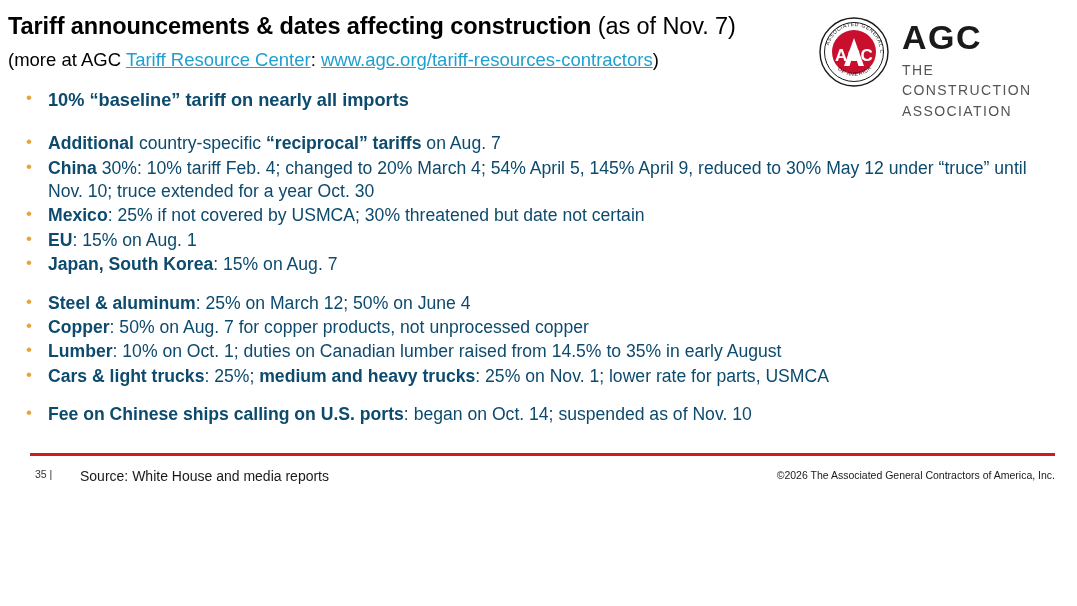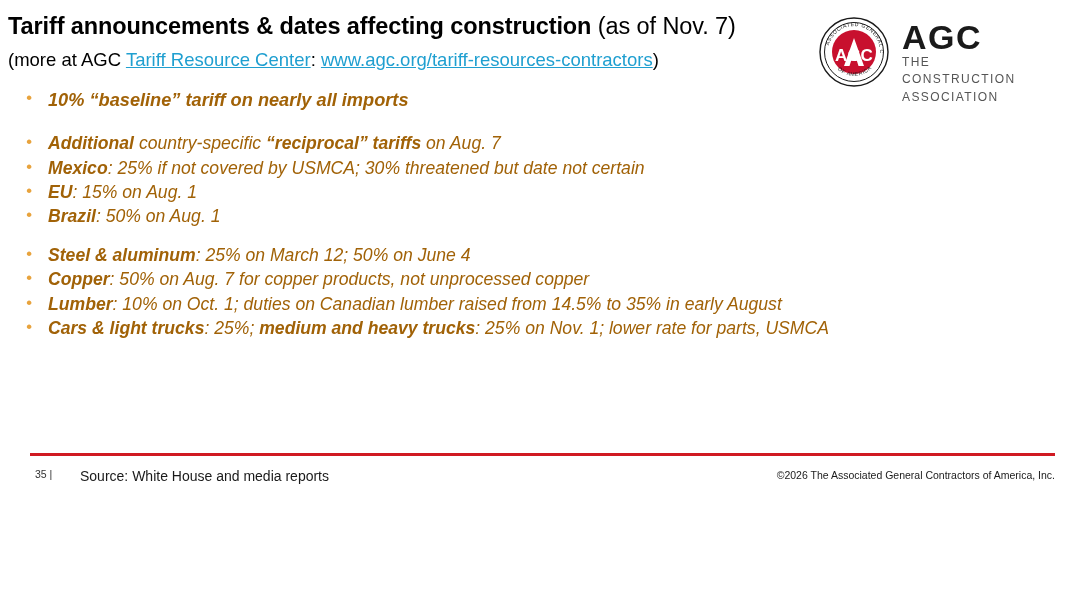--- a/index.html
+++ b/index.html
@@ -75,41 +75,41 @@
     width: 135px;
   }
   .logo-agc {
     font-size: 34px;
     font-weight: bold;
     letter-spacing: 1.5px;
     line-height: 1;
     color: #1a1a1a;
   }
   .logo-sub {
-    font-size: 12px;
+    margin-top: 6px;
+    font-size: 14px;
     letter-spacing: 1.4px;
     color: #555;
     line-height: 1.45;
   }
 
   
   .content {
     position: absolute;
     left: 8px;
     top: 88px;
     width: 1040px;
   }
   .bullet {
     position: relative;
     padding-left: 40px;
     font-size: 17.6px;
     line-height: 1.33;
-    color: #a16207;
+    color: #0c4a6e;
     margin-bottom: 1px;
-    font-style: italic;
   }
   .bullet::before {
     content: "\2022";
     position: absolute;
     left: 18px;
     top: -1px;
     color: #E8A33D;
     font-size: 17px;
     line-height: 1.33;
   }
@@ -200,29 +200,31 @@
         <div>THE CONSTRUCTION</div>
         <div>ASSOCIATION</div>
       </div>
     </div>
   </div>
 
   <div class="content">
     <div class="bullet first"><b>10% “baseline” tariff on nearly all imports</b></div>
     <div class="gap-md"></div>
     <div class="bullet"><b>Additional</b><span> country-specific </span><b>“reciprocal” tariffs</b><span> on Aug. 7</span></div>
+    <div class="bullet"><b>China</b><span> 30%: 10% tariff Feb. 4; changed to 20% March 4; 54% April 5, 145% April 9, reduced to 30% May 12 under “truce” until Nov. 10; truce extended for a year Oct. 30</span></div>
     <div class="bullet"><b>Mexico</b><span>: 25% if not covered by USMCA; 30% threatened but date not certain</span></div>
     <div class="bullet"><b>EU</b><span>: 15% on Aug. 1</span></div>
-    <div class="bullet"><b>Brazil</b><span>: 50% on Aug. 1</span></div>
+    <div class="bullet"><b>Japan, South Korea</b><span>: 15% on Aug. 7</span></div>
     <div class="gap-sm"></div>
     <div class="bullet"><b>Steel &amp; aluminum</b><span>: 25% on March 12; 50% on June 4</span></div>
     <div class="bullet"><b>Copper</b><span>: 50% on Aug. 7 for copper products, not unprocessed copper</span></div>
     <div class="bullet"><b>Lumber</b><span>: 10% on Oct. 1; duties on Canadian lumber raised from 14.5% to 35% in early August</span></div>
     <div class="bullet"><b>Cars &amp; light trucks</b><span>: 25%; </span><b>medium and heavy trucks</b><span>: 25% on Nov. 1; lower rate for parts, USMCA</span></div>
     <div class="gap-sm"></div>
+    <div class="bullet"><b>Fee on Chinese ships calling on U.S. ports</b><span>: began on Oct. 14; suspended as of Nov. 10</span></div>
   </div>
 
   <div class="rule"></div>
   <div class="footer">
     <div class="slide-no">35 |</div>
     <div class="source">Source: White House and media reports</div>
     <div class="copyright">©2026 The Associated General Contractors of America, Inc.</div>
   </div>
 
 </div>

